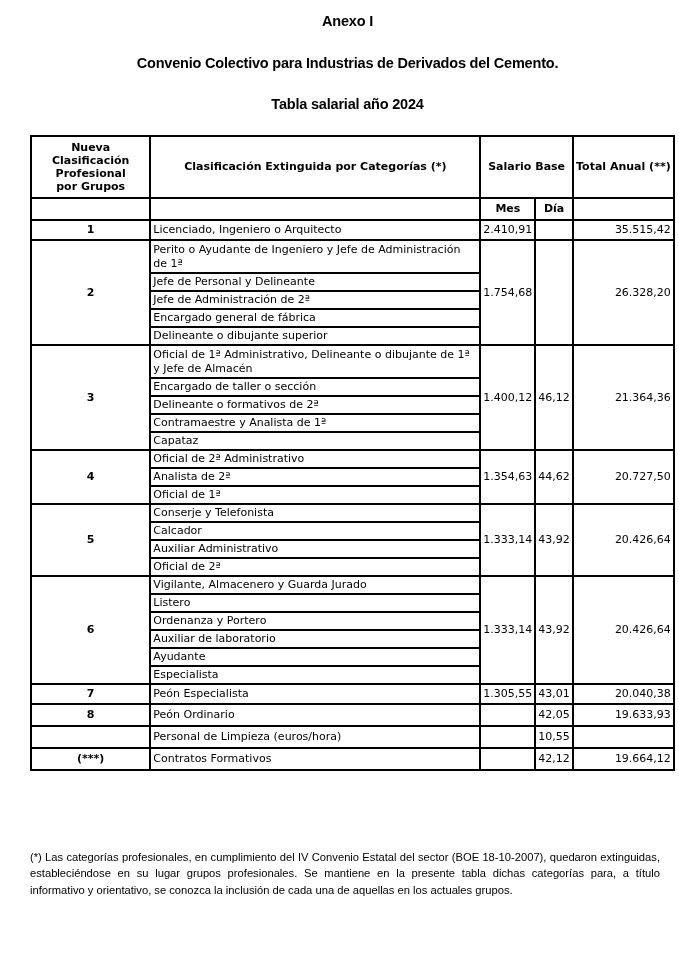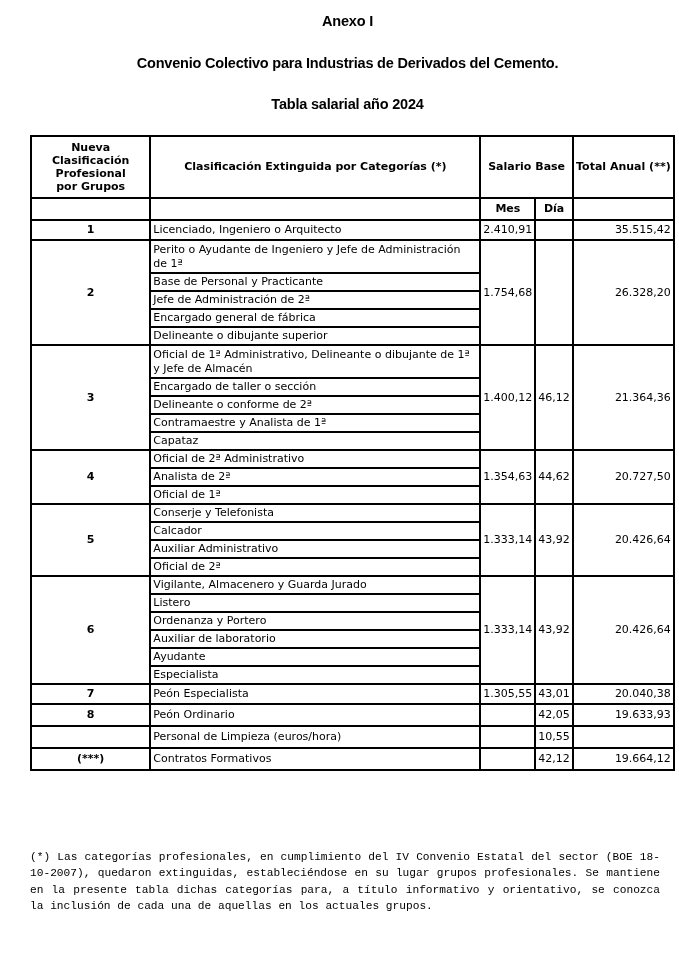--- a/index.html
+++ b/index.html
@@ -31,21 +31,21 @@
   .cat { height: 16px; }
   .cat2 { height: 31px; }
   .hrow1 td { height: 60px; }
   .hrow2 td { height: 20px; }
 
   .notes {
     position: absolute; left: 30px; top: 849px; width: 630px;
     font-family: "Liberation Sans", sans-serif; font-size: 11.2px; line-height: 16.4px;
     text-align: justify;
   }
-  .notes p { margin: 0; font-family: Liberation Mono, monospace; }
+  .notes p { margin: 0; }
 </style>
 </head>
 <body>
 
 <div id="t1" class="title">Anexo I</div>
 <div id="t2" class="title">Convenio Colectivo para Industrias de Derivados del Cemento.</div>
 <div id="t3" class="title">Tabla salarial año 2024</div>
 
 <table class="sal">
   <colgroup>
@@ -77,21 +77,21 @@
         <td class="tot" rowspan="1">35.515,42</td>
       </tr>
       <tr>
         <td class="grp" rowspan="5">2</td>
         <td class="wrap cat2">Perito o Ayudante de Ingeniero y Jefe de Administración de 1ª</td>
         <td class="num" rowspan="5">1.754,68</td>
         <td class="num" rowspan="5"></td>
         <td class="tot" rowspan="5">26.328,20</td>
       </tr>
       <tr>
-        <td class="cat">Base de Personal y Practicante</td>
+        <td class="cat">Jefe de Personal y Delineante</td>
       </tr>
       <tr>
         <td class="cat">Jefe de Administración de 2ª</td>
       </tr>
       <tr>
         <td class="cat">Encargado general de fábrica</td>
       </tr>
       <tr>
         <td class="cat">Delineante o dibujante superior</td>
       </tr>
@@ -99,21 +99,21 @@
         <td class="grp" rowspan="5">3</td>
         <td class="wrap cat2">Oficial de 1ª Administrativo, Delineante o dibujante de 1ª y Jefe de Almacén</td>
         <td class="num" rowspan="5">1.400,12</td>
         <td class="num" rowspan="5">46,12</td>
         <td class="tot" rowspan="5">21.364,36</td>
       </tr>
       <tr>
         <td class="cat">Encargado de taller o sección</td>
       </tr>
       <tr>
-        <td class="cat">Delineante o conforme de 2ª</td>
+        <td class="cat">Delineante o formativos de 2ª</td>
       </tr>
       <tr>
         <td class="cat">Contramaestre y Analista de 1ª</td>
       </tr>
       <tr>
         <td class="cat">Capataz</td>
       </tr>
       <tr>
         <td class="grp" rowspan="3">4</td>
         <td class="cat">Oficial de 2ª Administrativo</td>

